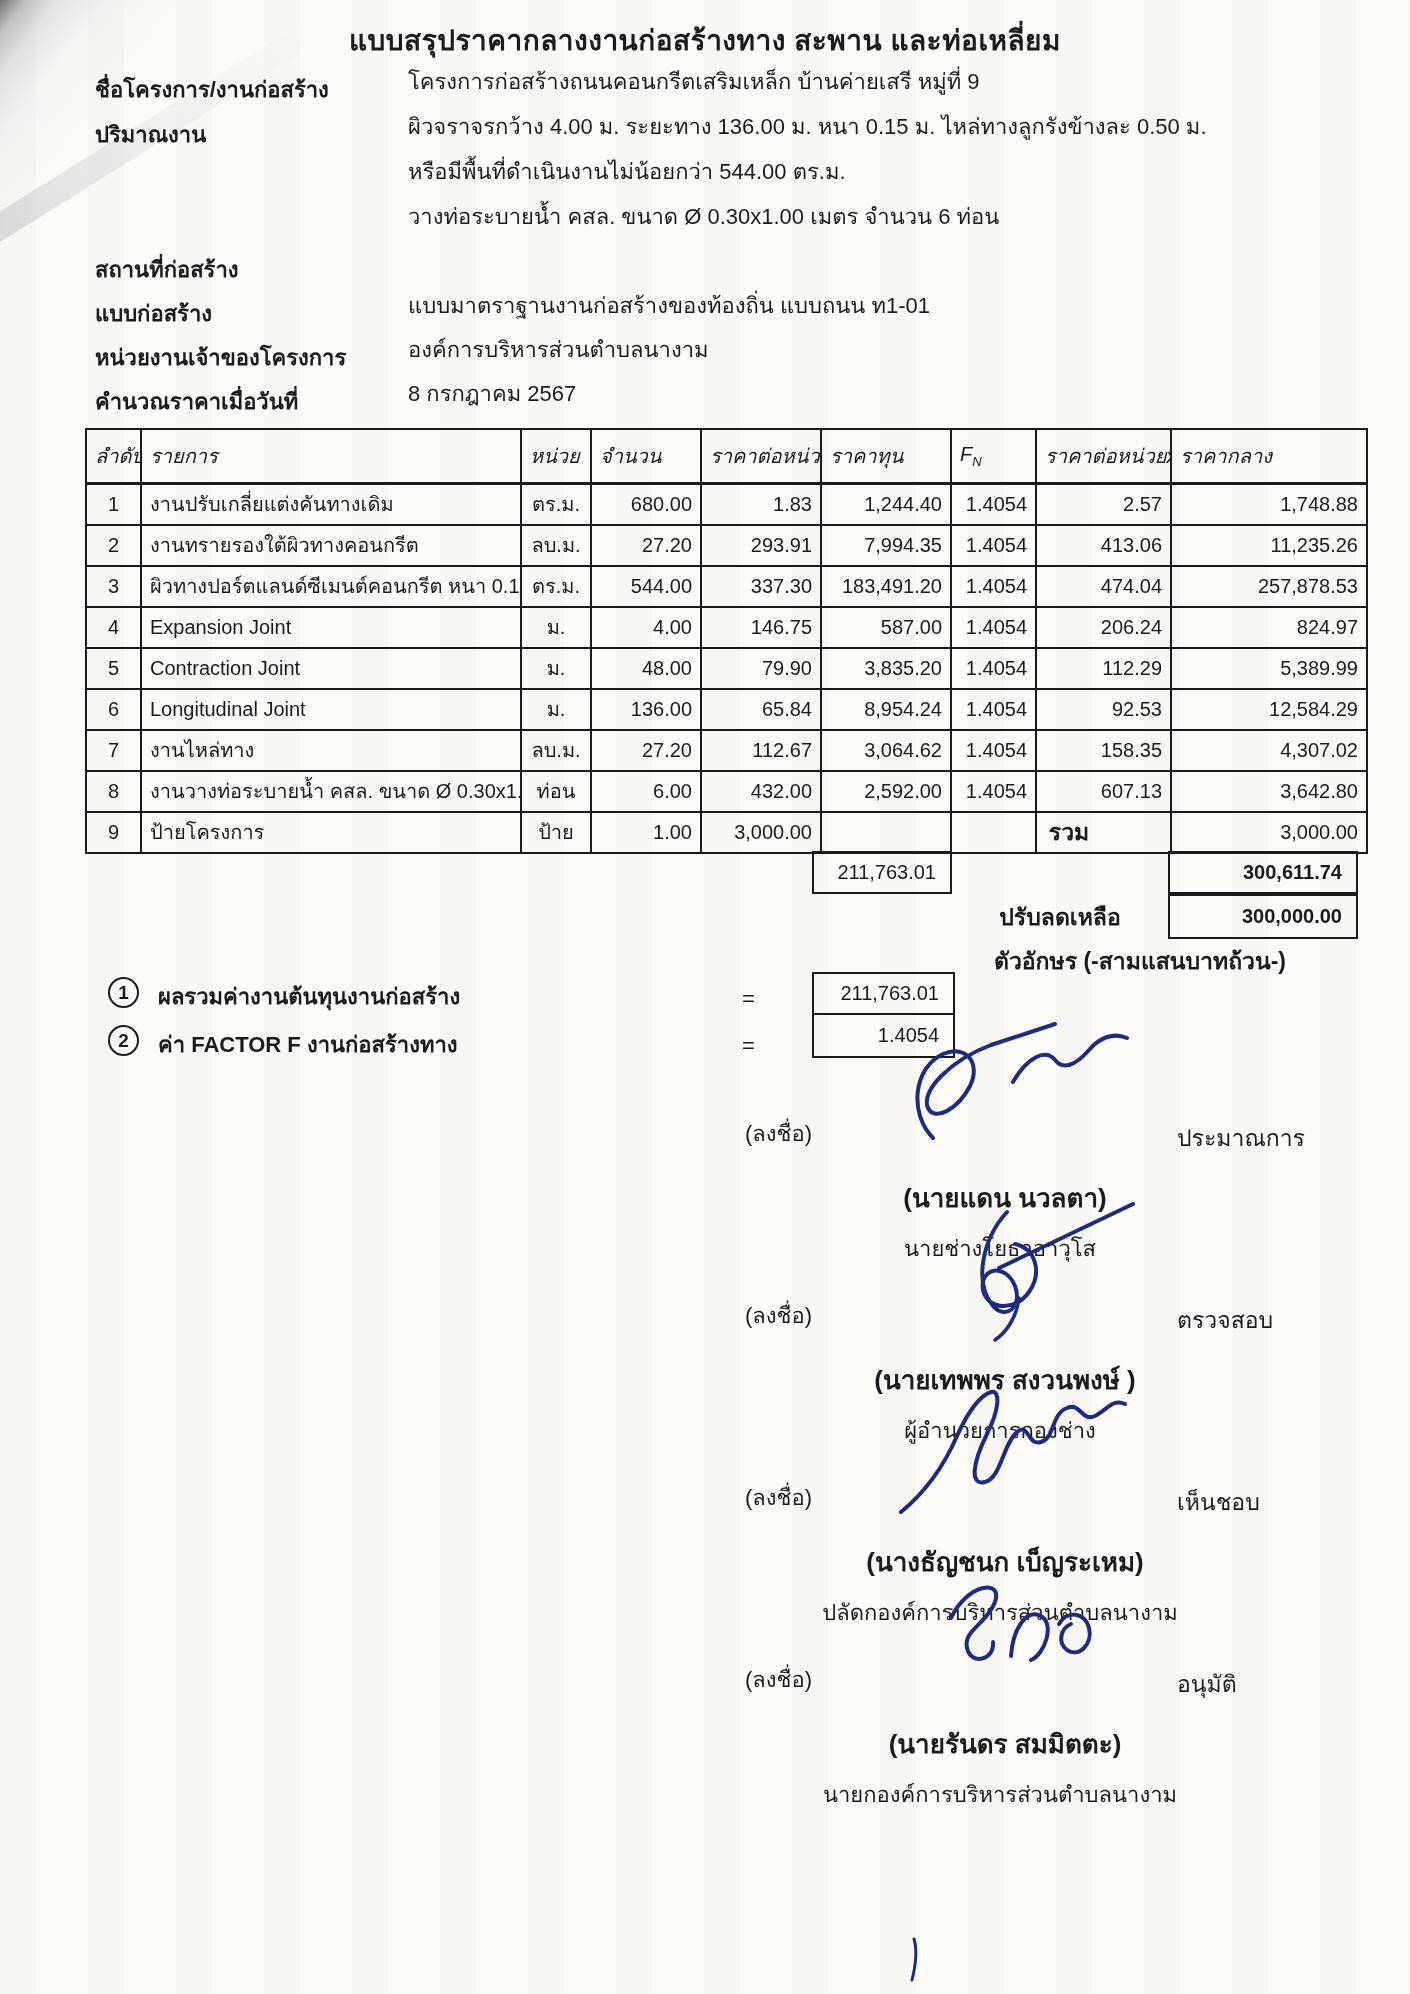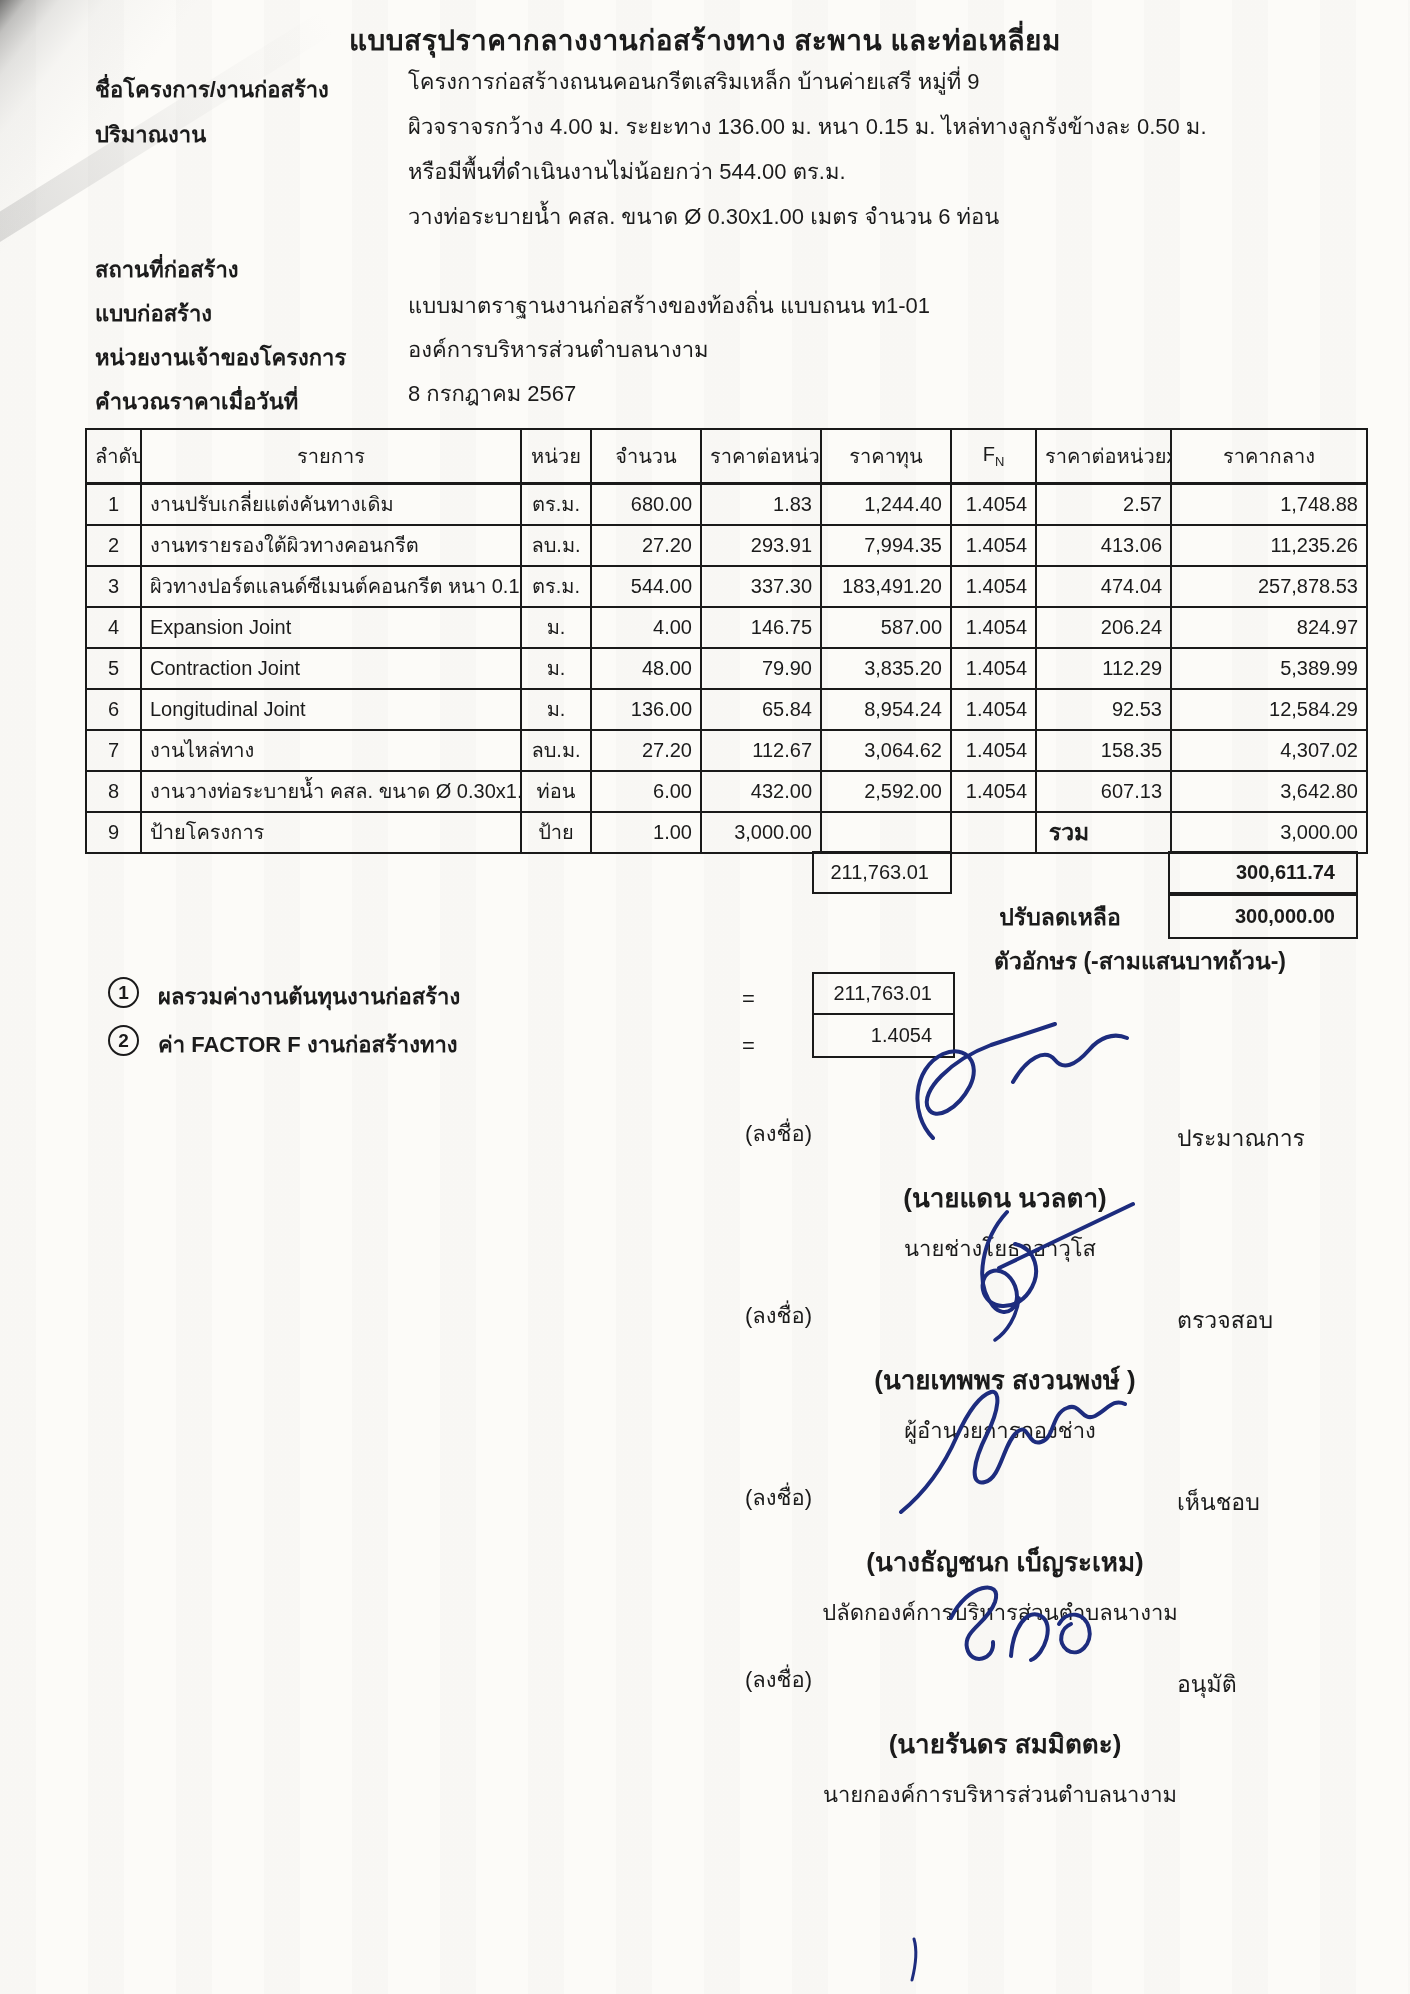--- a/index.html
+++ b/index.html
@@ -26,31 +26,31 @@
   .info-row{position:absolute;left:95px;width:1300px;height:40px;}
   .info-label{position:absolute;left:0;top:8px;font-size:22px;font-weight:bold;white-space:nowrap;}
   .info-value{position:absolute;left:313px;top:0;font-size:22px;white-space:nowrap;}
   .cost-table{
     position:absolute;left:85px;top:428px;width:1281px;
     border-collapse:collapse;table-layout:fixed;font-size:20px;
   }
   .cost-table th,.cost-table td{
     border:2px solid #1a1a1a;padding:0 8px;overflow:hidden;white-space:nowrap;
   }
-  .cost-table thead th{height:52px;font-weight:normal;text-align:center;border-bottom:3px solid #1a1a1a;}
+  .cost-table thead th{height:52px;font-weight:normal;text-align:left;border-bottom:3px solid #1a1a1a;font-style:italic;}
   .cost-table tbody tr{height:41px;}
   .cost-table td:nth-child(1){text-align:center;}
   .cost-table td:nth-child(2){text-align:left;}
   .cost-table td:nth-child(3){text-align:center;}
   .cost-table td:nth-child(n+4){text-align:right;}
   sub{font-size:13px;}
   .box{
     position:absolute;border:2.5px solid #1a1a1a;box-sizing:border-box;
     display:flex;align-items:center;justify-content:flex-end;
-    padding-right:21px;font-size:20px;background:transparent;
+    padding-right:14px;font-size:20px;background:transparent;
   }
   .sum-label{
     position:absolute;display:flex;align-items:center;justify-content:center;
     font-size:23px;font-weight:bold;
   }
   .bold{font-weight:bold;}
   .words{
     position:absolute;left:920px;top:943px;width:440px;text-align:center;
     font-size:23px;font-weight:bold;
   }

